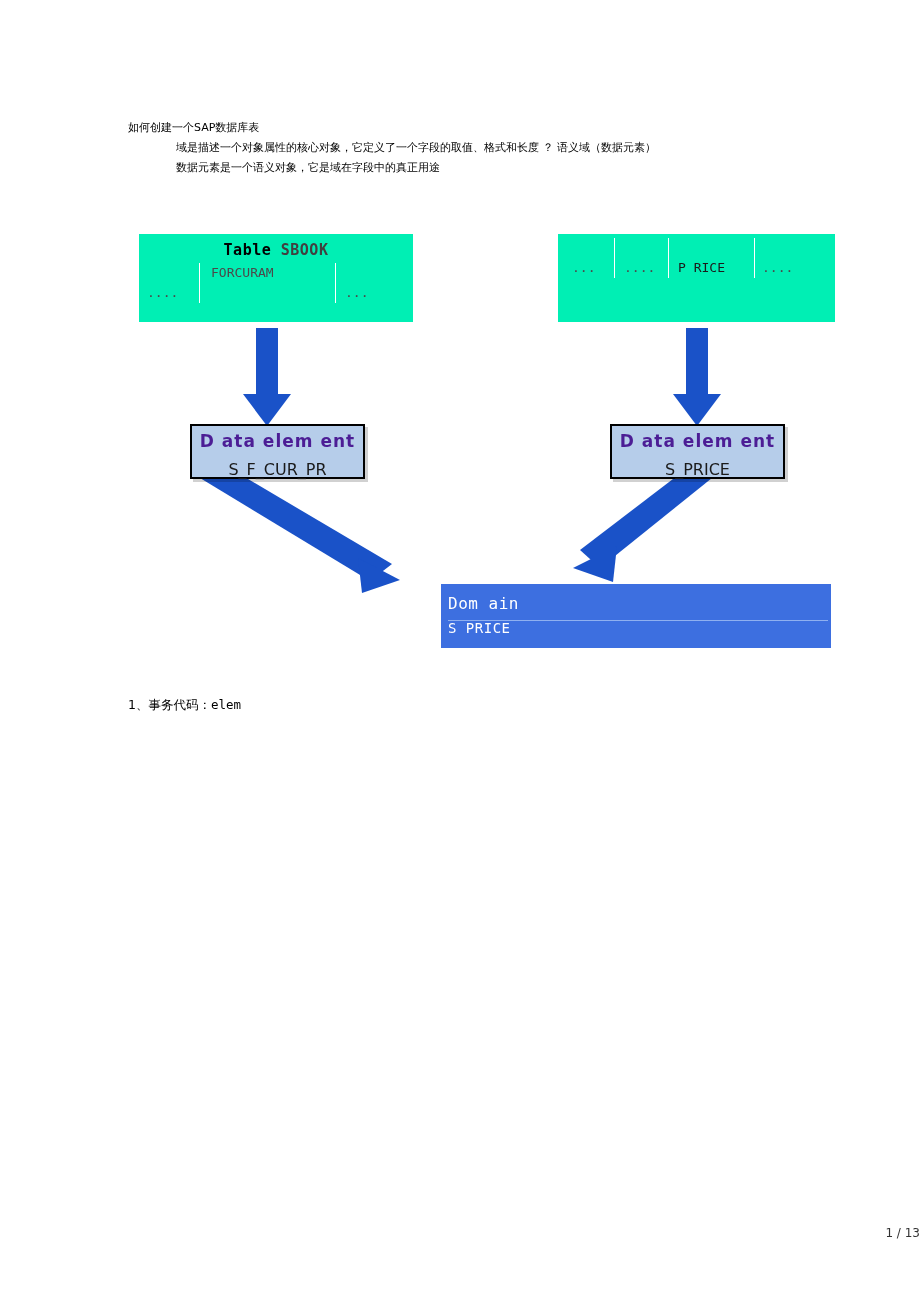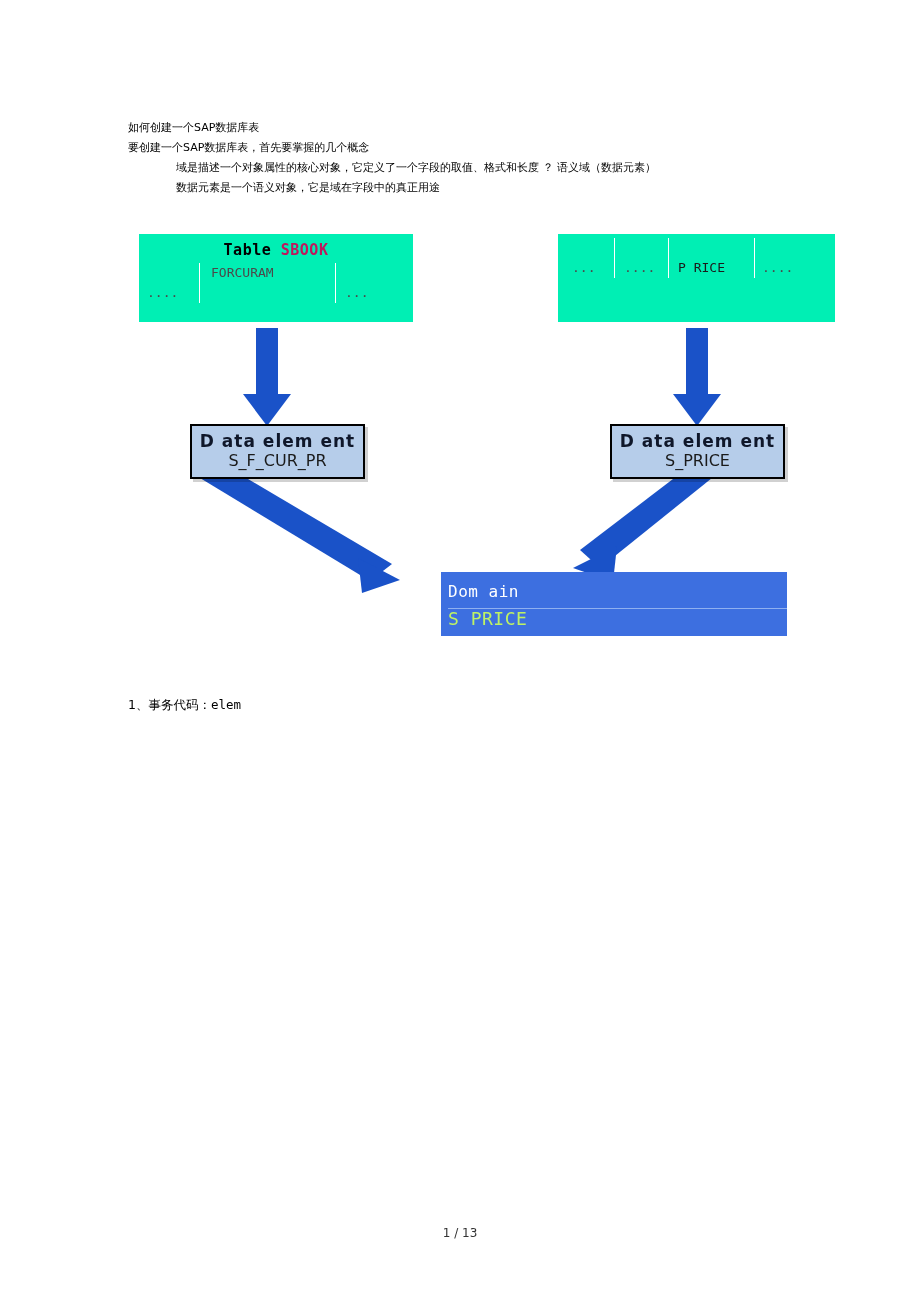--- a/index.html
+++ b/index.html
@@ -56,21 +56,21 @@
   }
   .table-title {
     font-family: "DejaVu Sans Mono", "Liberation Mono", monospace;
     font-size: 15px;
     font-weight: bold;
     text-align: center;
     padding-top: 7px;
     letter-spacing: 0.5px;
   }
   .table-title .tbl-kw { color: #000; }
-  .table-title .tbl-name { color: #be185d; font-weight: bold; }
+  .table-title .tbl-name { color: #404040; font-weight: bold; }
   .tbl-rows {
     position: relative;
     margin-top: 4px;
     height: 40px;
   }
   .vline {
     position: absolute;
     top: 0;
     width: 1px;
     height: 40px;
@@ -105,37 +105,37 @@
     border: 2px solid #000000;
     text-align: center;
     box-shadow: 3px 3px 0 rgba(0,0,0,0.18);
   }
   .de-title {
     font-family: "DejaVu Sans", "Liberation Sans", sans-serif;
     font-size: 17px;
     font-weight: bold;
     letter-spacing: 1px;
     margin-top: 5px;
-    color: #0f172a;
+    color: #4c1d95;
   }
   .de-sub {
     font-family: "DejaVu Sans", "Liberation Sans", sans-serif;
     font-size: 16px;
     color: #1a1a1a;
-    margin-top: 0;
+    margin-top: 9px;
   }
   #de-left { left: 190px; top: 196px; width: 171px; height: 51px; }
   #de-right { left: 610px; top: 196px; width: 171px; height: 51px; }
 
   
   #domain-box {
     position: absolute;
     left: 441px;
-    top: 344px;
-    width: 346px;
+    top: 356px;
+    width: 390px;
     height: 64px;
     background: #3d6fe0;
     overflow: hidden;
   }
   #domain-box .dm-title {
     font-family: "DejaVu Sans Mono", "Liberation Mono", monospace;
     font-size: 16px;
     color: #ffffff;
     padding: 10px 0 0 7px;
     letter-spacing: 0.5px;
@@ -143,22 +143,22 @@
   #domain-box .dm-rule {
     position: absolute;
     left: 7px;
     top: 36px;
     width: 380px;
     height: 1px;
     background: #8fb0f0;
   }
   #domain-box .dm-sub {
     font-family: "DejaVu Sans Mono", "Liberation Mono", monospace;
-    font-size: 18px;
-    color: #bef264;
+    font-size: 14px;
+    color: #ffffff;
     padding: 7px 4px 0 7px;
     letter-spacing: 0.5px;
   }
 
   
   .caption {
     position: absolute;
     left: 128px;
     top: 697px;
     font-family: "DejaVu Sans", "Liberation Sans", sans-serif;
@@ -169,34 +169,33 @@
     font-family: "DejaVu Sans Mono", "Liberation Mono", monospace;
     font-size: 12.5px;
   }
 
   
   .footer {
     position: absolute;
     left: 0;
     top: 1226px;
     width: 920px;
-    text-align: center;
+    text-align: right;
     font-family: "DejaVu Sans", "Liberation Sans", sans-serif;
     font-size: 12px;
     color: #333;
   }
 </style>
 </head>
 <body>
 
 <div class="page">
 
   <div class="text-block">
     <div class="line">如何创建一个SAP数据库表</div>
-    <div class="line">要创建一个SAP数据库表，首先要掌握的几个概念</div>
     <div class="line indent-2">域是描述一个对象属性的核心对象，它定义了一个字段的取值、格式和长度 ？ 语义域（数据元素）</div>
     <div class="line indent-2">数据元素是一个语义对象，它是域在字段中的真正用途</div>
   </div>
 
   <div class="diagram">
 
     <svg class="arrows" width="920" height="440" viewBox="0 0 920 440">
 
       <g>
         <rect x="256" y="100" width="22" height="76" fill="#1a52c8"></rect>

